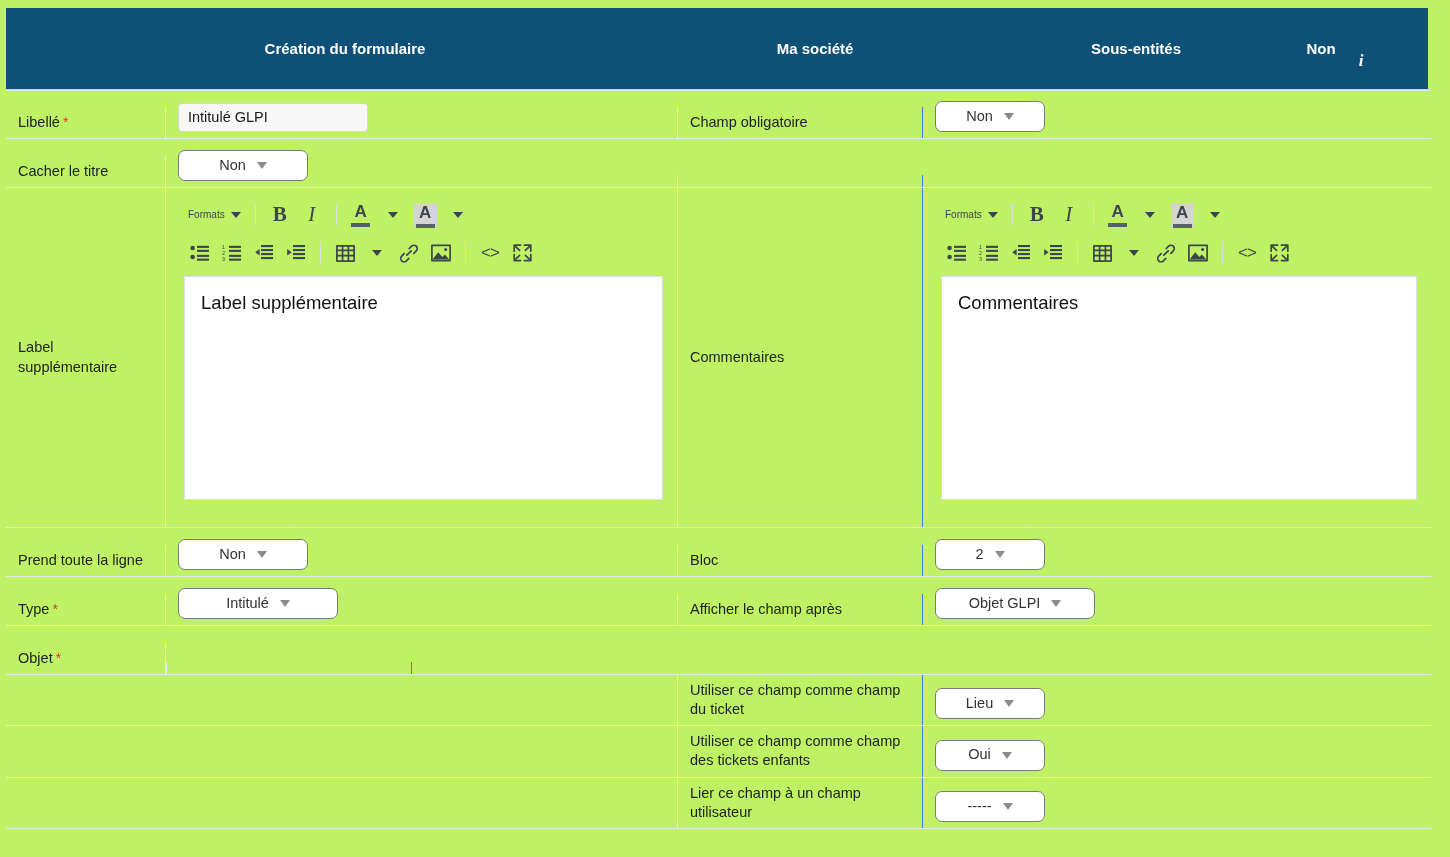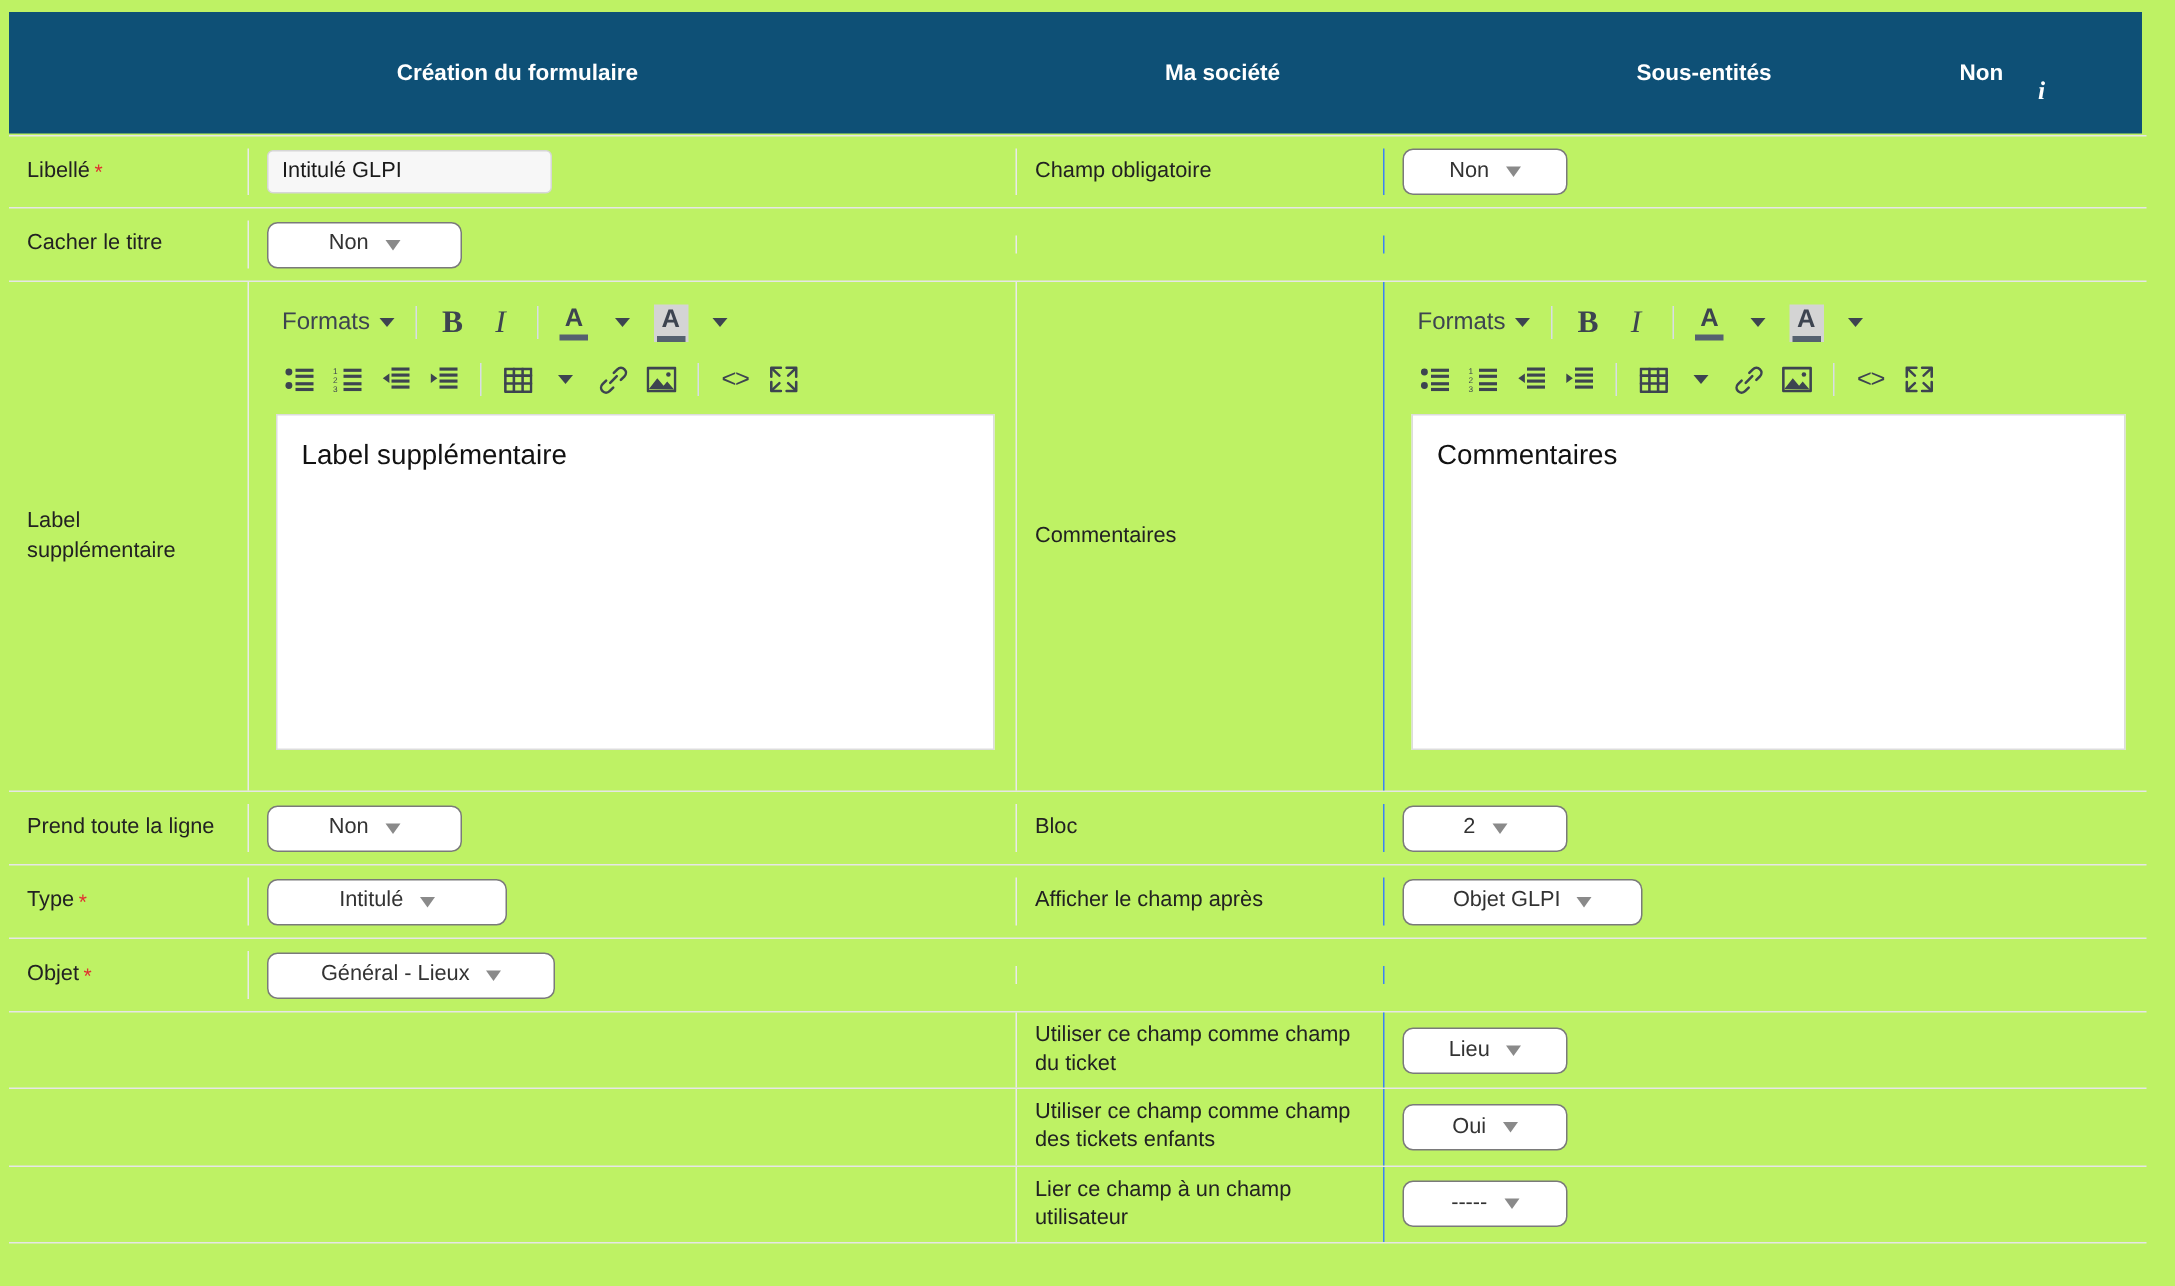--- a/index.html
+++ b/index.html
@@ -50,21 +50,21 @@
   
   .grid {
     position: absolute;
     left: 6px; top: 90px;
     width: 1425px;
   }
   .row {
     display: flex;
     border-bottom: 1px solid #e6e6e6;
     min-height: 49px;
-    align-items: center;
+    align-items: flex-end;
   }
   .row:first-child { border-top: 1px solid #e6e6e6; }
 
   .cell {
     display: flex;
     align-items: center;
     padding: 6px 12px;
     font-size: 14.5px;
     color: #222;
     line-height: 1.32;
@@ -124,21 +124,21 @@
     flex-wrap: nowrap;
   }
   .tbar2 { padding-top: 4px; padding-bottom: 8px; }
   .tbtn {
     display: inline-flex; align-items: center; justify-content: center;
     height: 30px; min-width: 32px;
     color: #3d4450;
     font-size: 16px;
     padding: 0 5px;
   }
-  .tbtn.lbl { font-size: 16px; padding: 0 6px 0 4px; gap: 6px; }
+  .tbtn.lbl { font-size: 10px; padding: 0 6px 0 4px; gap: 6px; }
   .sep {
     width: 1px; height: 22px; background: #d8dde5; margin: 0 8px;
     flex: 0 0 auto;
   }
   .tcaret {
     width: 0; height: 0;
     border-left: 5px solid transparent;
     border-right: 5px solid transparent;
     border-top: 6px solid #3d4450;
     display: inline-block;
@@ -513,26 +513,20 @@
       <span>Objet GLPI</span>
       <span class="caret"></span>
     </div>
      </div>
       </div>
       <div class="row">
         <div class="cell c-lbl-l">
        <span>Objet</span>
           <span class="req">*</span>
      </div>
-     <div class="cell c-val-l">
-       <div class="dropdown dd-w-xl">
-      <span>Général - Lieux</span>
-      <span class="caret"></span>
-    </div>
-     </div>
      <div class="cell c-lbl-r">
        <span></span>
      </div>
      <div class="cell c-val-r">
        
      </div>
       </div>
       <div class="row">
         <div class="cell c-lbl-l noborder">
        <span></span>

